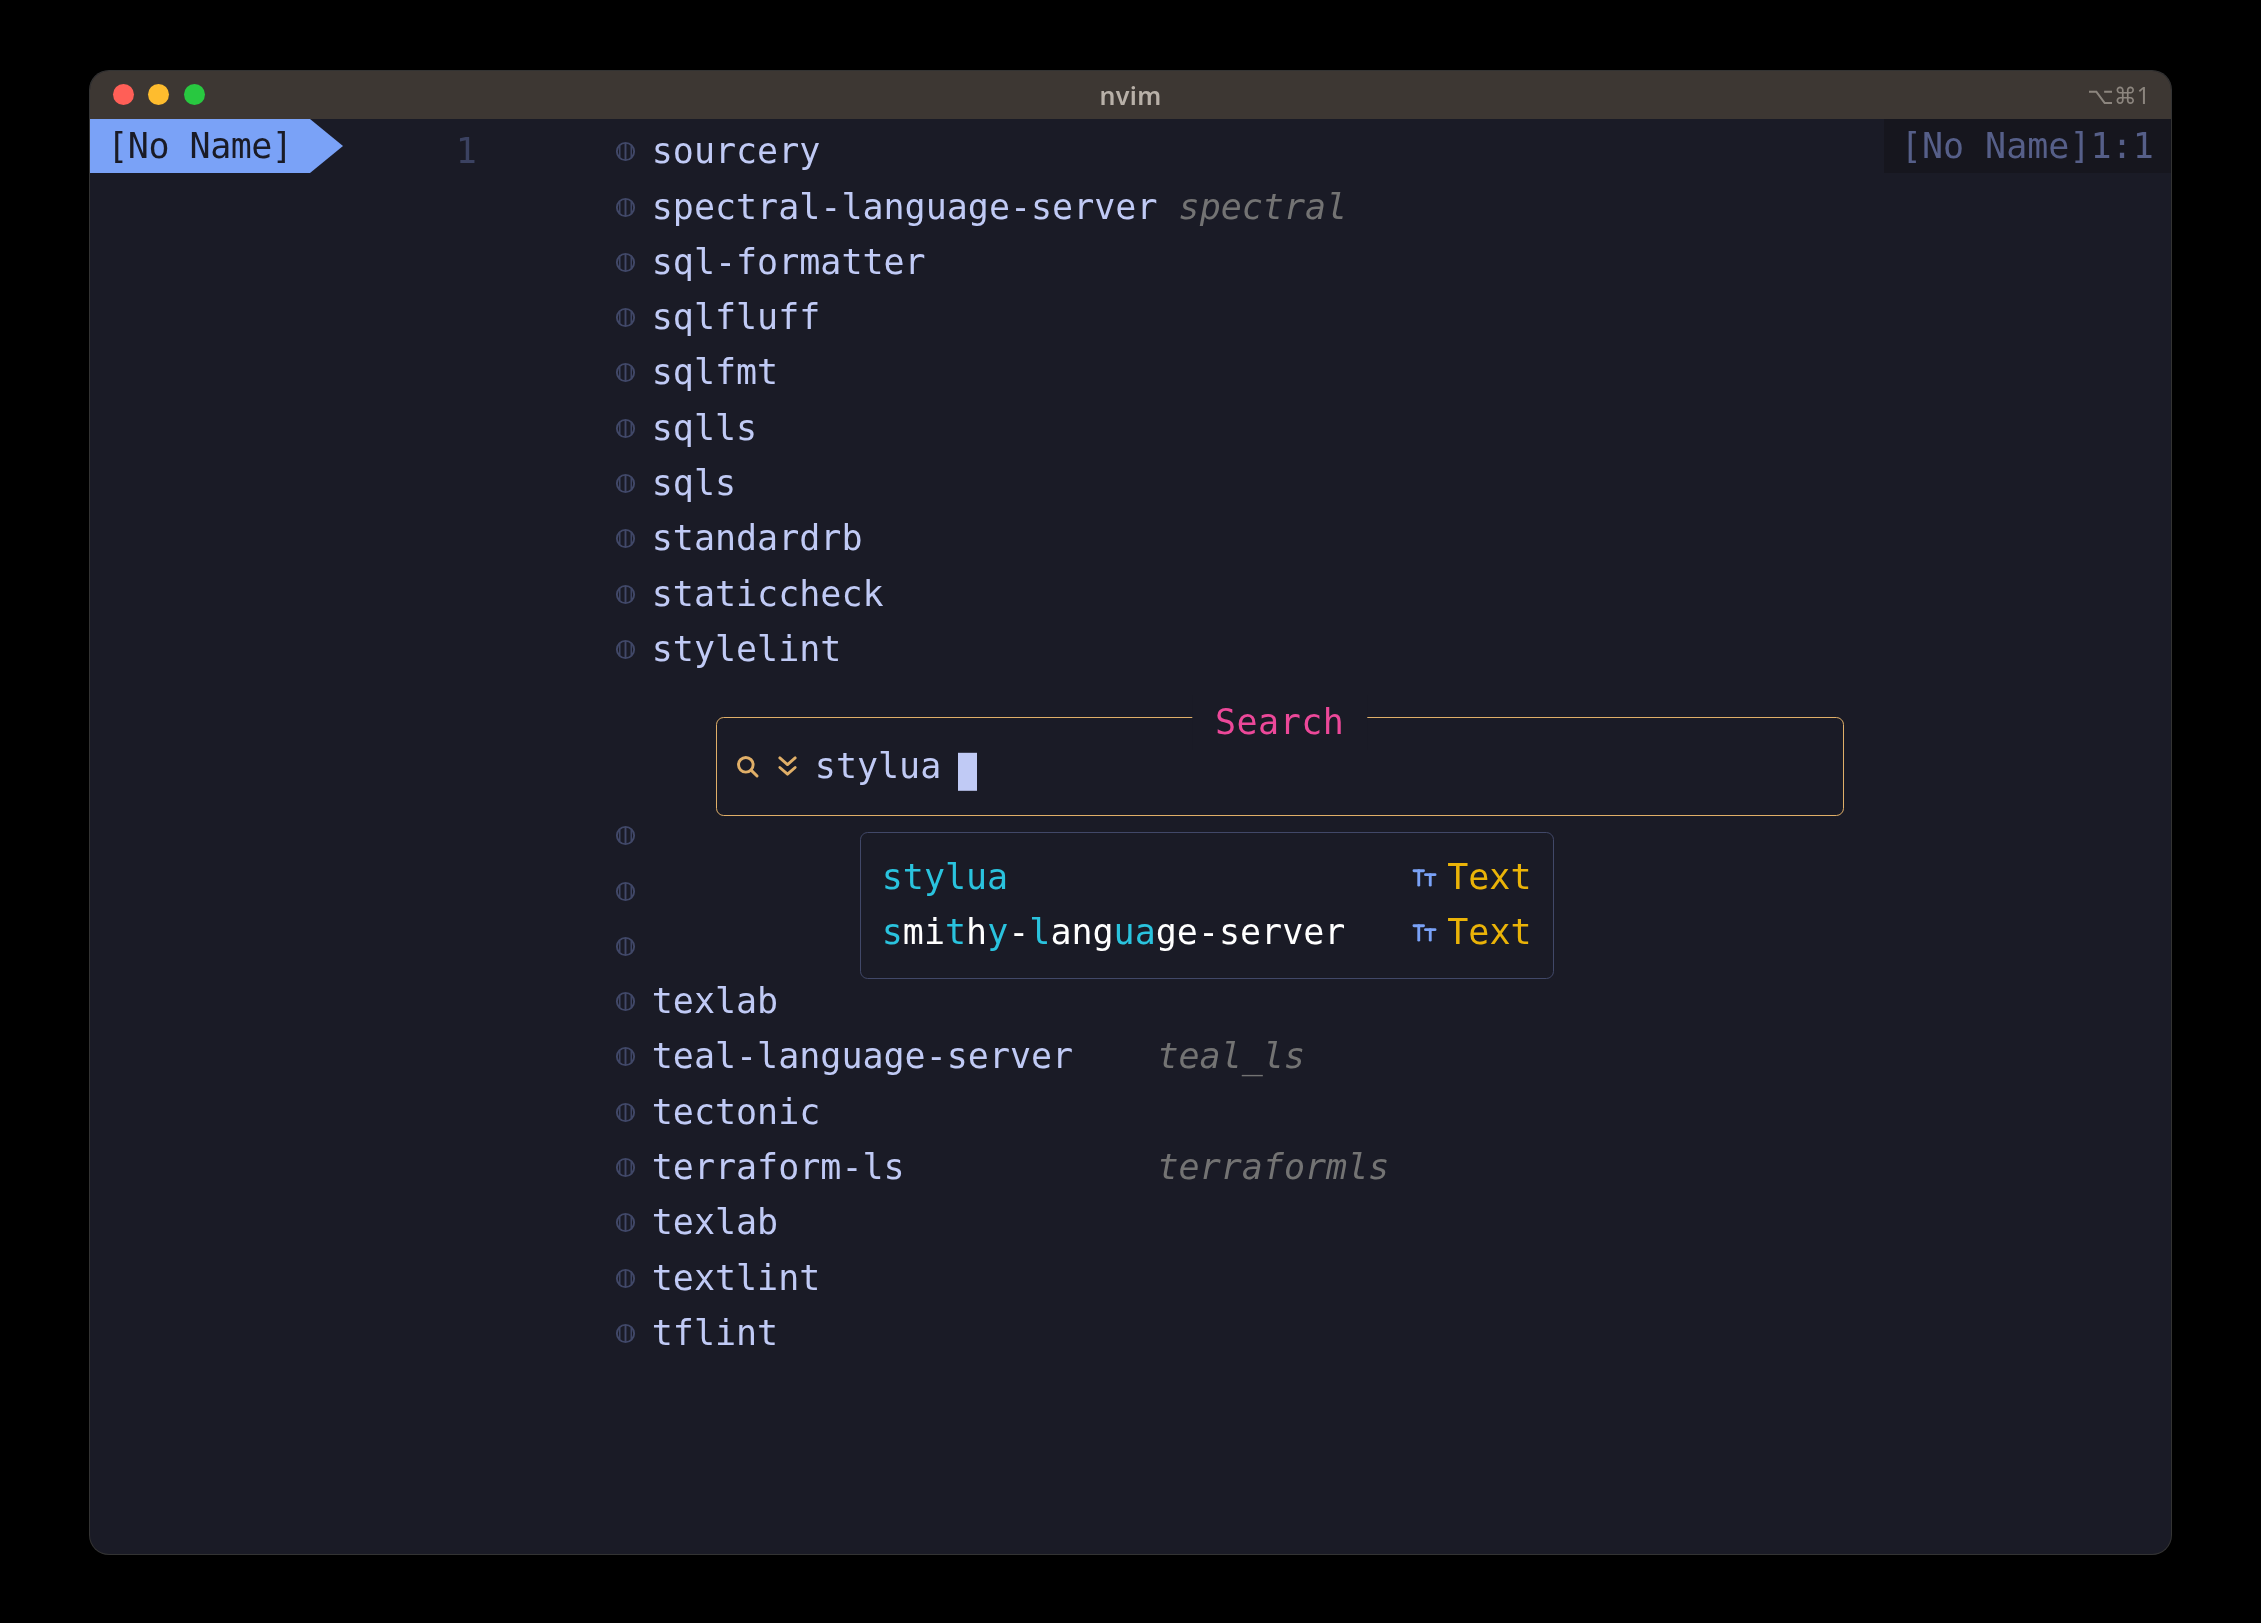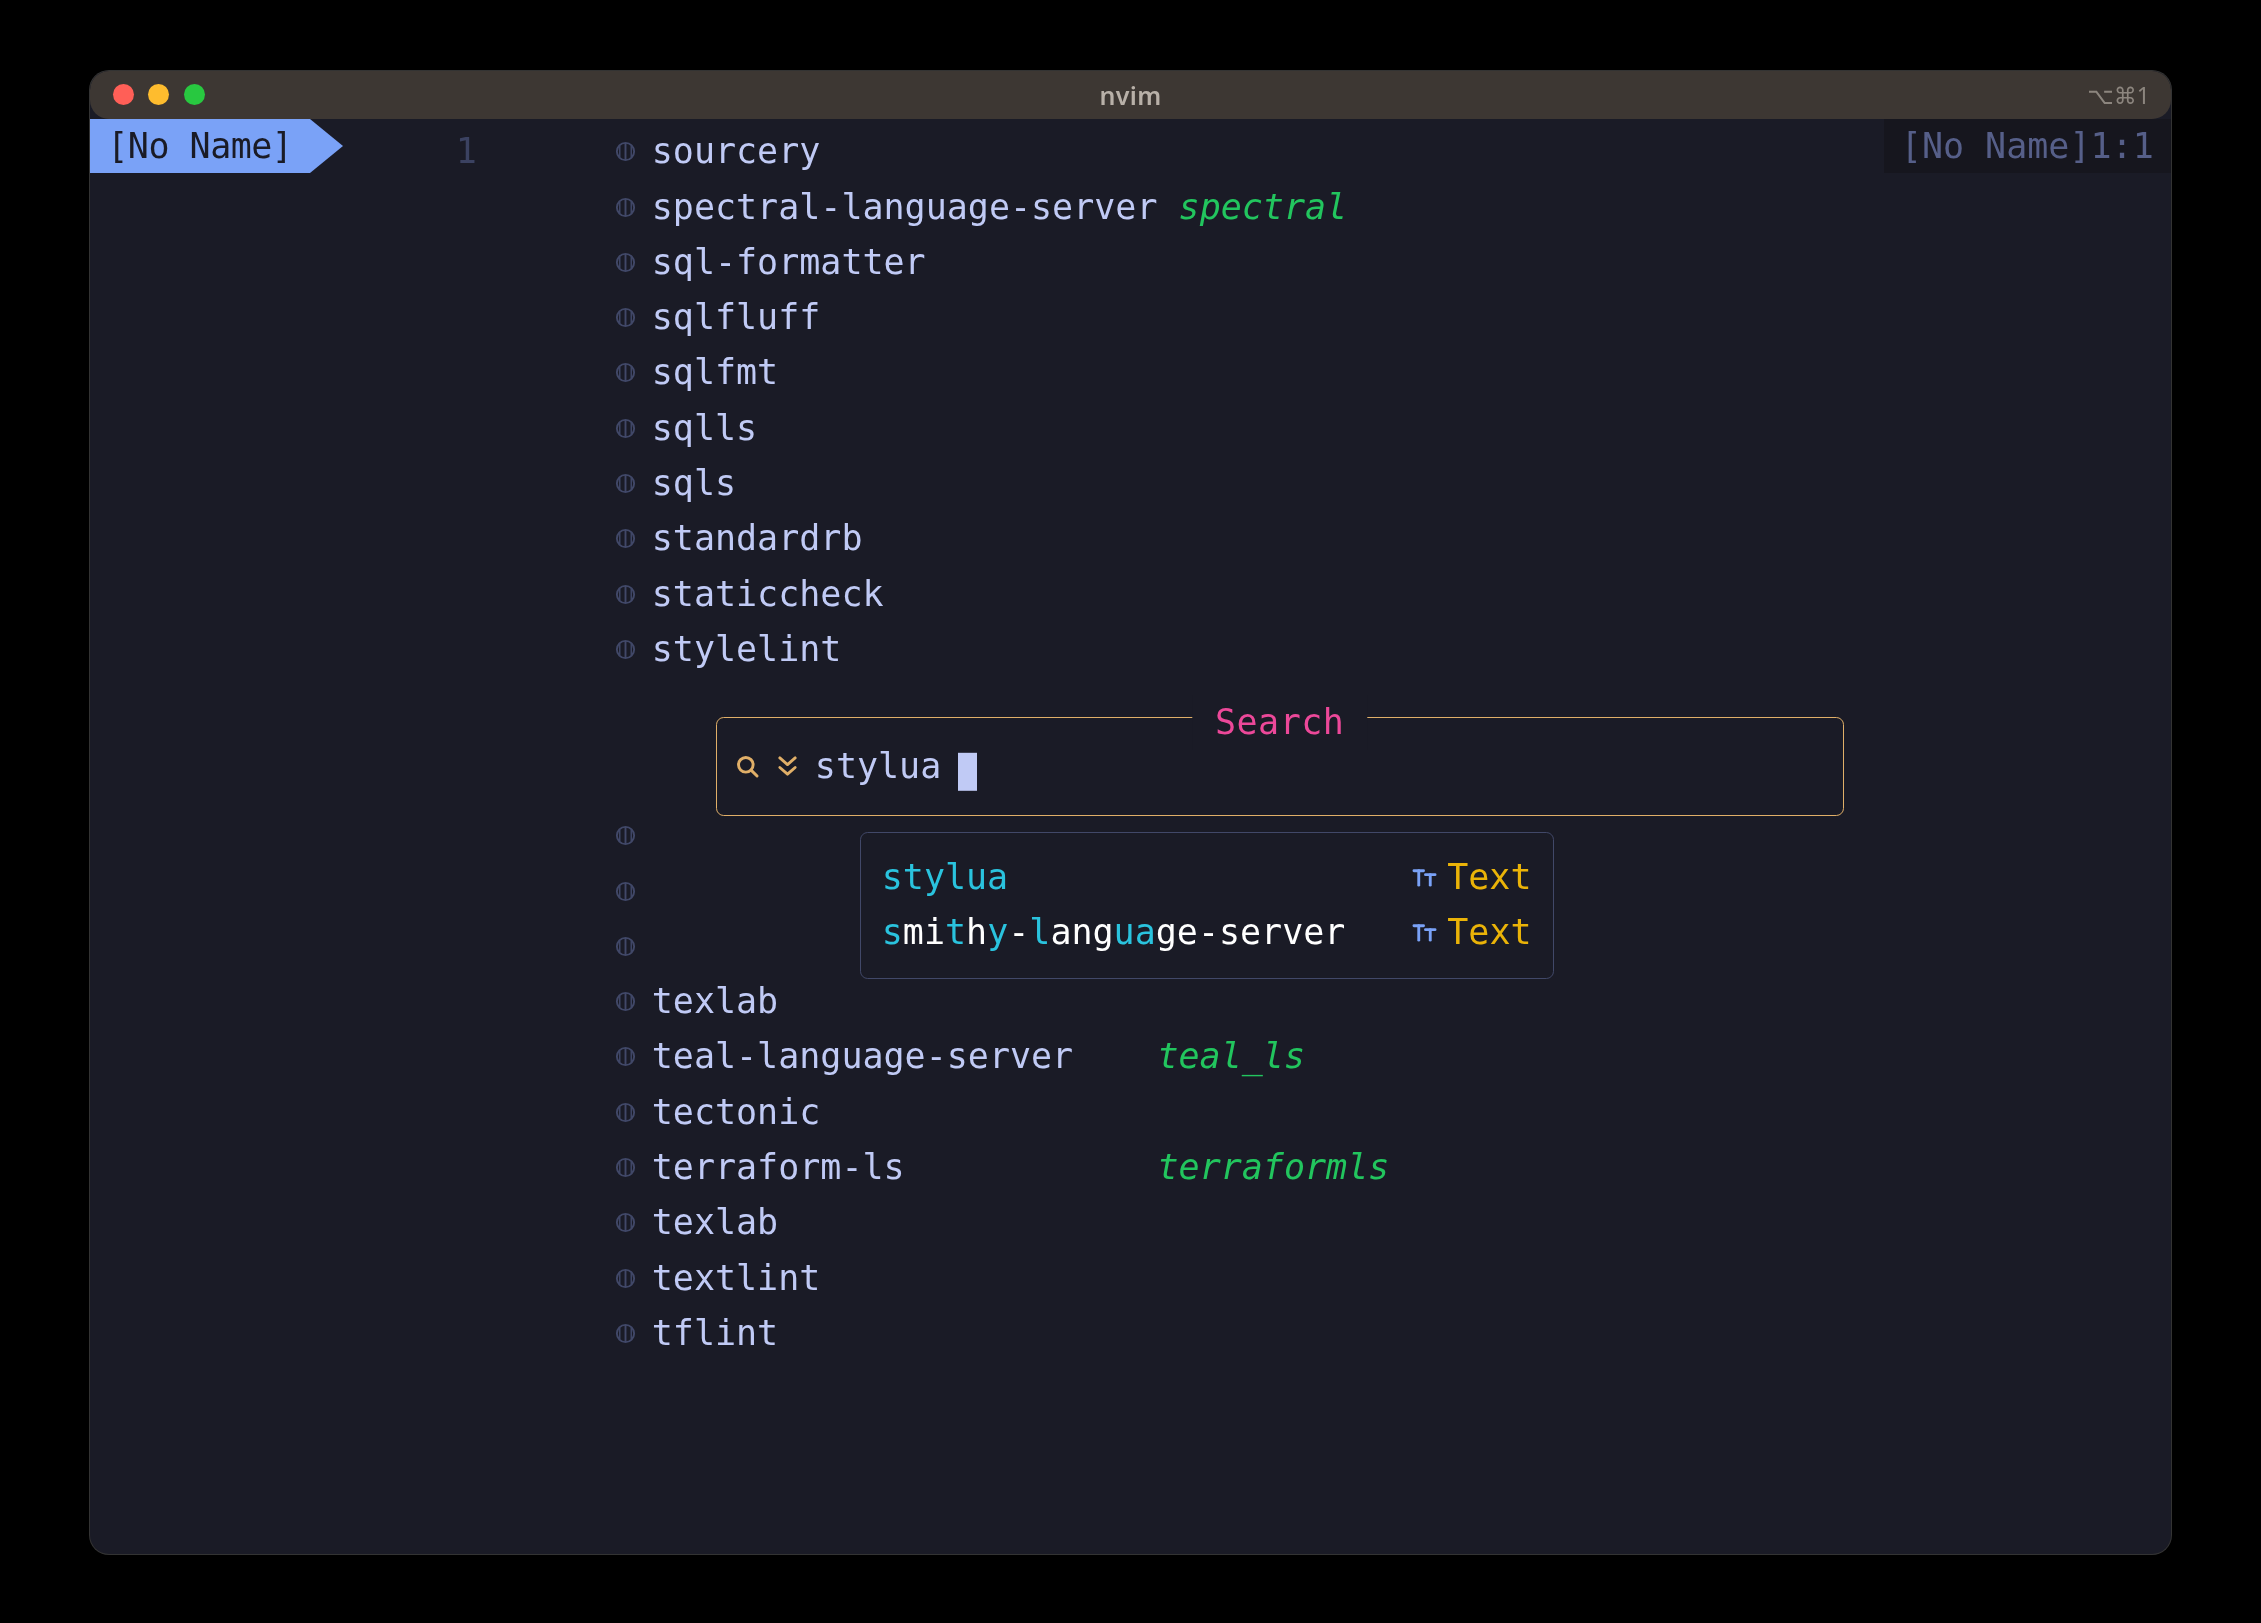--- a/index.html
+++ b/index.html
@@ -19,21 +19,20 @@
       overflow: hidden;
       display: flex; flex-direction: column;
       box-shadow: 0 0 0 1px #333;
     }
     .titlebar {
       height: 48px;
       background: #3d3733;
       display: flex; align-items: center;
       position: relative;
       flex: 0 0 auto;
-      border-radius: 19px;
     }
     .traffic { display: flex; gap: 14.4px; margin-left: 23px; }
     .tl { width: 21px; height: 21px; border-radius: 50%; }
     .tl.red { background: #ff5f57; }
     .tl.yellow { background: #febc2e; }
     .tl.green { background: #28c840; }
     .titlebar-title {
       position: absolute; left: 50%; transform: translateX(-50%);
       color: #b8b0a8; font-size: 25px; font-weight: 600;
       font-family: -apple-system, system-ui, sans-serif; letter-spacing: 0.3px;
@@ -83,21 +82,21 @@
       color: #c0caf5;
       position: relative;
       padding-top: 5.8px;
     }
     .pkg-list { list-style: none; margin-left: 102px; }
     .pkg-item { white-space: pre; }
     .bullet {
       display: inline-block; width: 38px; color: #414868;
       font-weight: 700;
     }
-    .alias { color: #22c55e; font-style: italic; }
+    .alias { color: #737373; font-style: italic; }
     .spacer-search { height: 131px; }
 
     .statusline {
       height: 54px; display: flex; align-items: center;
       background: #16161e;
       color: #565f89;
       font-size: 35px;
       padding: 0 17.3px;
     }
     .statusline .sl-right { margin-left: auto; color: #565f89; }

